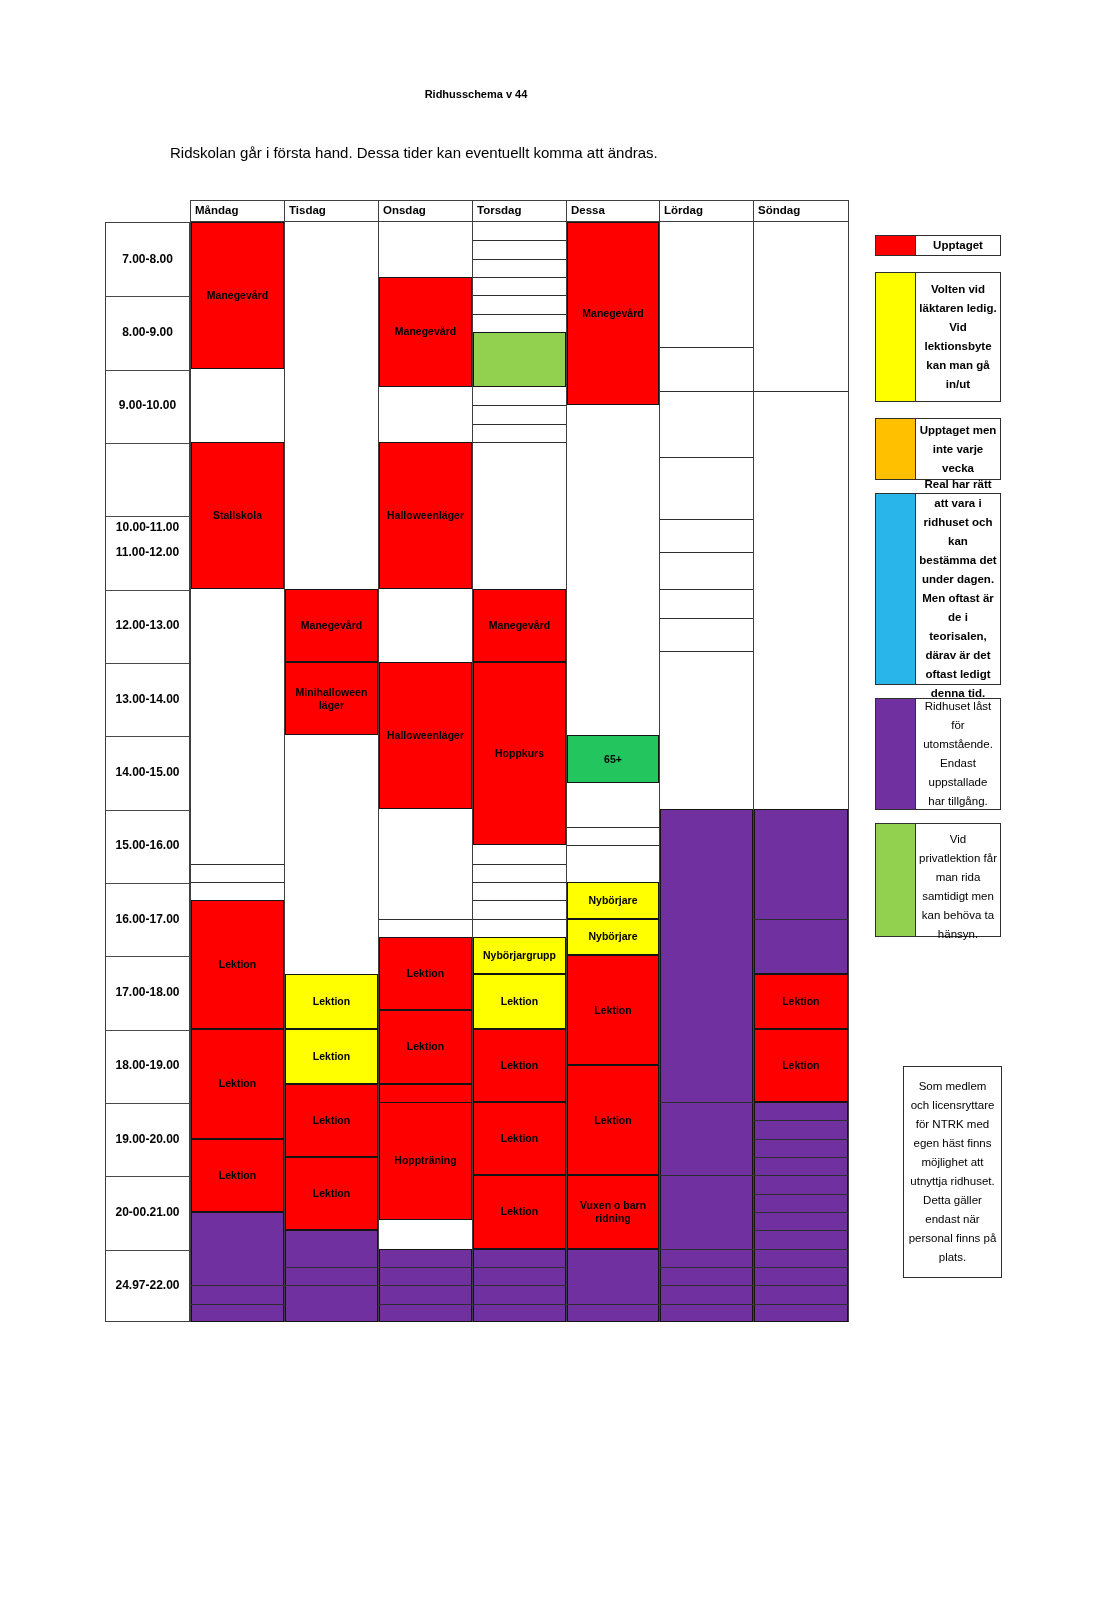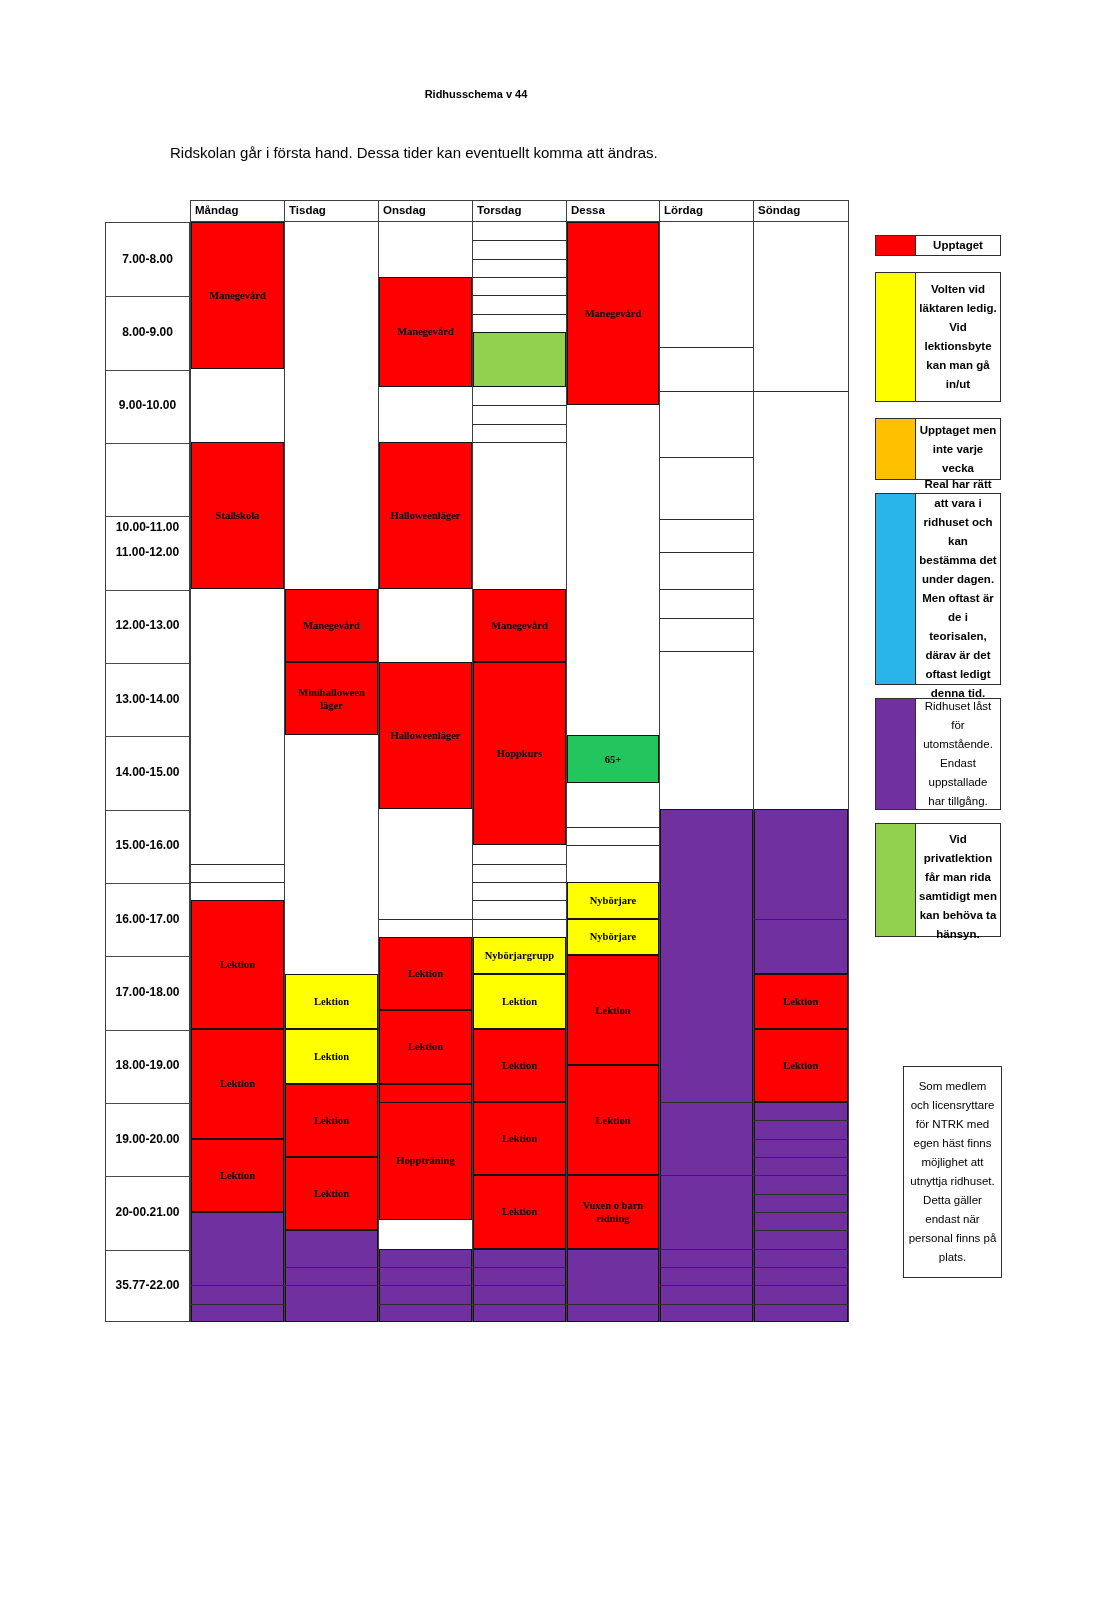--- a/index.html
+++ b/index.html
@@ -9,21 +9,21 @@
   #title{font-size:11px;font-weight:bold;text-align:center;}
   #subtitle{font-size:15px;}
   .day-header{box-sizing:border-box;border:1.6px solid #3f3f3f;background:#fff;
       font-size:11.5px;font-weight:bold;padding:3px 0 0 4px;}
   .time-col{box-sizing:border-box;border:1.6px solid #3f3f3f;background:#fff;}
   .time-row-label{position:absolute;left:0;width:100%;text-align:center;
       font-size:12px;font-weight:bold;}
   .hour-line{position:absolute;left:0;width:100%;height:1px;background:#4a4a4a;}
   .day-col{box-sizing:border-box;border-left:1.6px solid #3f3f3f;background:#fff;}
   .day-col.last{border-right:1.6px solid #3f3f3f;}
-  .day-col-bottom{border-bottom:1.6px solid #3f3f3f;font-family:Liberation Serif, serif;}
+  .day-col-bottom{border-bottom:1.6px solid #3f3f3f;}
   .blk{position:absolute;left:0;width:100%;box-sizing:border-box;
       border:1px solid #141414;display:flex;align-items:center;justify-content:center;
       text-align:center;font-weight:bold;font-size:10.5px;line-height:1.25;padding:0 1px;}
   .grid-line{position:absolute;left:0;width:100%;height:1px;background:#2e2e2e;z-index:3;}
   .legend-box{position:absolute;box-sizing:border-box;border:1.7px solid #2f2f2f;
       display:flex;background:#fff;}
   .legend-swatch{box-sizing:border-box;border-right:1.7px solid #2f2f2f;}
   .legend-text{flex:1;display:flex;align-items:center;justify-content:center;
       text-align:center;font-size:11.5px;line-height:19px;padding:2px 3px;}
   #member-note{box-sizing:border-box;border:1.7px solid #2f2f2f;display:flex;
@@ -59,21 +59,21 @@
         <div class="time-row-label" style="top: 688.635px;">16.00-17.00</div>
         <div class="hour-line" style="top: 733.3px;"></div>
         <div class="time-row-label" style="top: 761.965px;">17.00-18.00</div>
         <div class="hour-line" style="top: 806.63px;"></div>
         <div class="time-row-label" style="top: 835.295px;">18.00-19.00</div>
         <div class="hour-line" style="top: 879.96px;"></div>
         <div class="time-row-label" style="top: 908.625px;">19.00-20.00</div>
         <div class="hour-line" style="top: 953.29px;"></div>
         <div class="time-row-label" style="top: 981.955px;">20-00.21.00</div>
         <div class="hour-line" style="top: 1026.62px;"></div>
-        <div class="time-row-label" style="top: 1055.28px;">35.77-22.00</div>
+        <div class="time-row-label" style="top: 1055.28px;">24.97-22.00</div>
       </div>
       <div class="day-header" style="left: 190px; top: 200px; width: 95.6px; height: 22px; position: absolute;">Måndag</div>
       <div class="day-col day-col-bottom" style="left: 190px; top: 222px; width: 94px; height: 1099.95px; position: absolute;">
         <div class="blk" style="top: 0px; height: 146.66px; background: rgb(255, 0, 0);">
           <span>Manegevård</span>
         </div>
         <div class="blk" style="top: 219.99px; height: 146.66px; background: rgb(255, 0, 0);">
           <span>Stallskola</span>
         </div>
         <div class="blk" style="top: 678.303px; height: 128.327px; background: rgb(255, 0, 0);">
@@ -272,19 +272,19 @@
       <div class="legend-box" style="left: 875px; top: 493px; width: 126px; height: 192px;">
         <div class="legend-swatch" style="width: 40px; background: rgb(41, 181, 233);"></div>
         <div class="legend-text" style="font-weight: bold;">Real har rätt att vara i ridhuset och kan bestämma det under dagen. Men oftast är de i teorisalen, därav är det oftast ledigt denna tid.</div>
       </div>
       <div class="legend-box" style="left: 875px; top: 698px; width: 126px; height: 112px;">
         <div class="legend-swatch" style="width: 40px; background: rgb(112, 48, 160);"></div>
         <div class="legend-text" style="font-weight: normal;">Ridhuset låst för utomstående. Endast uppstallade har tillgång.</div>
       </div>
       <div class="legend-box" style="left: 875px; top: 823px; width: 126px; height: 114px;">
         <div class="legend-swatch" style="width: 40px; background: rgb(146, 208, 80);"></div>
-        <div class="legend-text" style="font-weight: bold; margin-top: 13px;">Vid privatlektion får man rida samtidigt men kan behöva ta hänsyn.</div>
+        <div class="legend-text" style="font-weight: normal; margin-top: 13px;">Vid privatlektion får man rida samtidigt men kan behöva ta hänsyn.</div>
       </div>
     </div>
   <div id="member-note" class="abs" style="left: 903px; top: 1026px; width: 99px; height: 212px; margin-top: 40px;">
     <span>Som medlem och licensryttare för NTRK med egen häst finns möjlighet att utnyttja ridhuset. Detta gäller endast när personal finns på plats.</span>
   </div>
 </div>
 
 </body></html>

